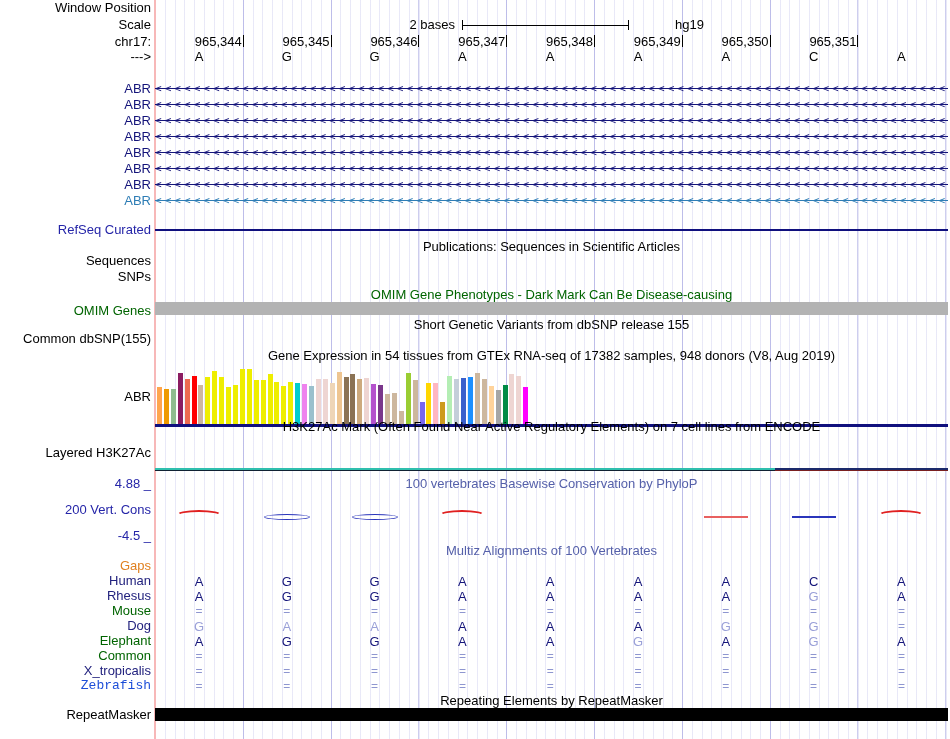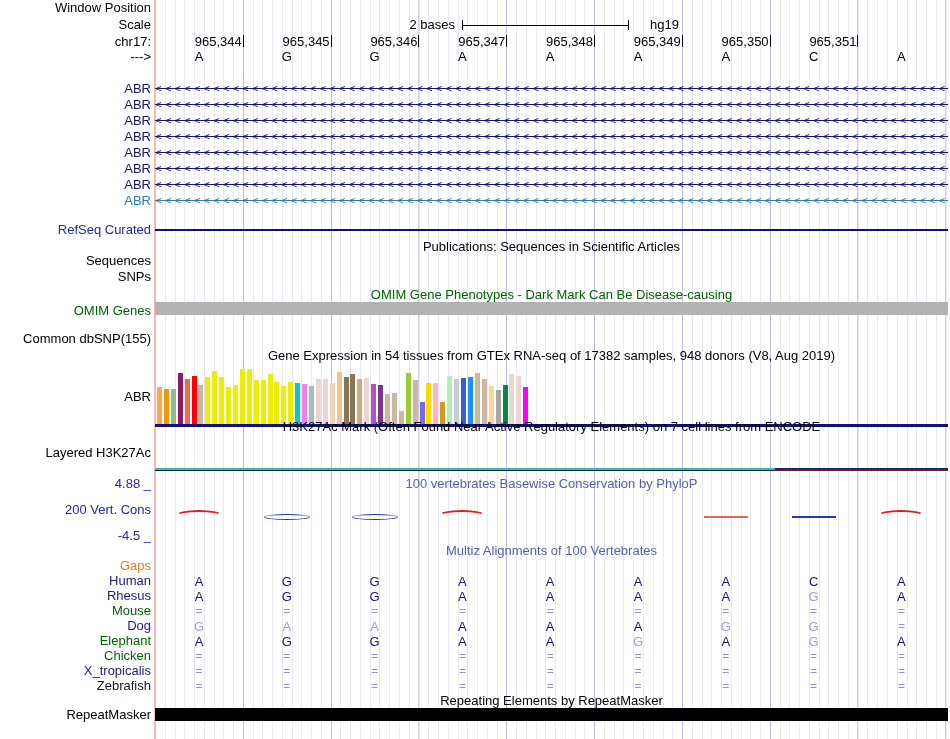--- a/index.html
+++ b/index.html
@@ -40,21 +40,21 @@
 
 <div id="screen">
   <div id="grid"></div>
   <div id="pinkline"></div>
 
   <div class="lbl" style="top:1px">Window Position</div>
 
   <div class="lbl" style="top:18px">Scale</div>
   <div class="coordnum" style="left:385px; top:18px;">2 bases</div>
   <div id="ruler-span"></div>
-  <div style="position:absolute; left:611px; top:18px; height:14px; line-height:14px;padding-left:39px;">hg19</div>
+  <div style="position:absolute; left:636px; top:18px; height:14px; line-height:14px;padding-left:39px;">hg19</div>
 
   <div class="lbl" style="top:35px">chr17:</div>
   <div id="coords-row">
       <div class="coordnum" style="left: 171.8px; top: 35px;">965,344</div>
       <div class="tick" style="left: 242.8px; top: 35px;"></div>
       <div class="coordnum" style="left: 259.6px; top: 35px;">965,345</div>
       <div class="tick" style="left: 330.6px; top: 35px;"></div>
       <div class="coordnum" style="left: 347.4px; top: 35px;">965,346</div>
       <div class="tick" style="left: 418.4px; top: 35px;"></div>
       <div class="coordnum" style="left: 435.2px; top: 35px;">965,347</div>
@@ -121,20 +121,21 @@
   <div class="hline" style="top:229px; height:2px; background:#10107e;"></div>
 
   <div class="ttl" style="top:240px">Publications: Sequences in Scientific Articles</div>
   <div class="lbl" style="top:254px">Sequences</div>
   <div class="lbl" style="top:270px">SNPs</div>
 
   <div class="ttl green" style="top:288px">OMIM Gene Phenotypes - Dark Mark Can Be Disease-causing</div>
   <div class="lbl green" style="top:304px">OMIM Genes</div>
   <div class="hline" style="top:302px; height:13px; background:#b3b3b3;"></div>
 
+  <div class="ttl" style="top:318px">Short Genetic Variants from dbSNP release 155</div>
   <div class="lbl" style="top:332px">Common dbSNP(155)</div>
 
   <div class="ttl" style="top:349px">Gene Expression in 54 tissues from GTEx RNA-seq of 17382 samples, 948 donors (V8, Aug 2019)</div>
   <div class="lbl" style="top:390px">ABR</div>
   <div id="gtex-bars">
       <div class="bar" style="left: 157px; top: 387px; height: 37px; background: rgb(255, 165, 79);"></div>
       <div class="bar" style="left: 163.91px; top: 389px; height: 35px; background: rgb(238, 154, 0);"></div>
       <div class="bar" style="left: 170.82px; top: 389px; height: 35px; background: rgb(143, 188, 143);"></div>
       <div class="bar" style="left: 177.73px; top: 373px; height: 51px; background: rgb(139, 28, 98);"></div>
       <div class="bar" style="left: 184.64px; top: 379px; height: 45px; background: rgb(238, 106, 80);"></div>
@@ -257,41 +258,41 @@
       <div class="lbl" style="top: 634px; color: rgb(0, 100, 0);">Elephant</div>
       <div class="cell" style="left: 155px; top: 634px;">A</div>
       <div class="cell" style="left: 242.8px; top: 634px;">G</div>
       <div class="cell" style="left: 330.6px; top: 634px;">G</div>
       <div class="cell" style="left: 418.4px; top: 634px;">A</div>
       <div class="cell" style="left: 506.2px; top: 634px;">A</div>
       <div class="cell dim" style="left: 594px; top: 634px;">G</div>
       <div class="cell" style="left: 681.8px; top: 634px;">A</div>
       <div class="cell dim" style="left: 769.6px; top: 634px;">G</div>
       <div class="cell" style="left: 857.4px; top: 634px;">A</div>
-      <div class="lbl" style="top: 649px; color: rgb(0, 100, 0);">Chicken</div>
+      <div class="lbl" style="top: 649px; color: rgb(0, 100, 0);">Common</div>
       <div class="cell eq" style="left: 155px; top: 649px;">=</div>
       <div class="cell eq" style="left: 242.8px; top: 649px;">=</div>
       <div class="cell eq" style="left: 330.6px; top: 649px;">=</div>
       <div class="cell eq" style="left: 418.4px; top: 649px;">=</div>
       <div class="cell eq" style="left: 506.2px; top: 649px;">=</div>
       <div class="cell eq" style="left: 594px; top: 649px;">=</div>
       <div class="cell eq" style="left: 681.8px; top: 649px;">=</div>
       <div class="cell eq" style="left: 769.6px; top: 649px;">=</div>
       <div class="cell eq" style="left: 857.4px; top: 649px;">=</div>
       <div class="lbl" style="top: 664px; color: rgb(34, 34, 126);">X_tropicalis</div>
       <div class="cell eq" style="left: 155px; top: 664px;">=</div>
       <div class="cell eq" style="left: 242.8px; top: 664px;">=</div>
       <div class="cell eq" style="left: 330.6px; top: 664px;">=</div>
       <div class="cell eq" style="left: 418.4px; top: 664px;">=</div>
       <div class="cell eq" style="left: 506.2px; top: 664px;">=</div>
       <div class="cell eq" style="left: 594px; top: 664px;">=</div>
       <div class="cell eq" style="left: 681.8px; top: 664px;">=</div>
       <div class="cell eq" style="left: 769.6px; top: 664px;">=</div>
       <div class="cell eq" style="left: 857.4px; top: 664px;">=</div>
-      <div class="lbl" style="top: 679px; color: #0f172a;">Zebrafish</div>
+      <div class="lbl" style="top: 679px; color: #1d4ed8; font-family: Liberation Mono, monospace;">Zebrafish</div>
       <div class="cell eq" style="left: 155px; top: 679px;">=</div>
       <div class="cell eq" style="left: 242.8px; top: 679px;">=</div>
       <div class="cell eq" style="left: 330.6px; top: 679px;">=</div>
       <div class="cell eq" style="left: 418.4px; top: 679px;">=</div>
       <div class="cell eq" style="left: 506.2px; top: 679px;">=</div>
       <div class="cell eq" style="left: 594px; top: 679px;">=</div>
       <div class="cell eq" style="left: 681.8px; top: 679px;">=</div>
       <div class="cell eq" style="left: 769.6px; top: 679px;">=</div>
       <div class="cell eq" style="left: 857.4px; top: 679px;">=</div>
     </div>

